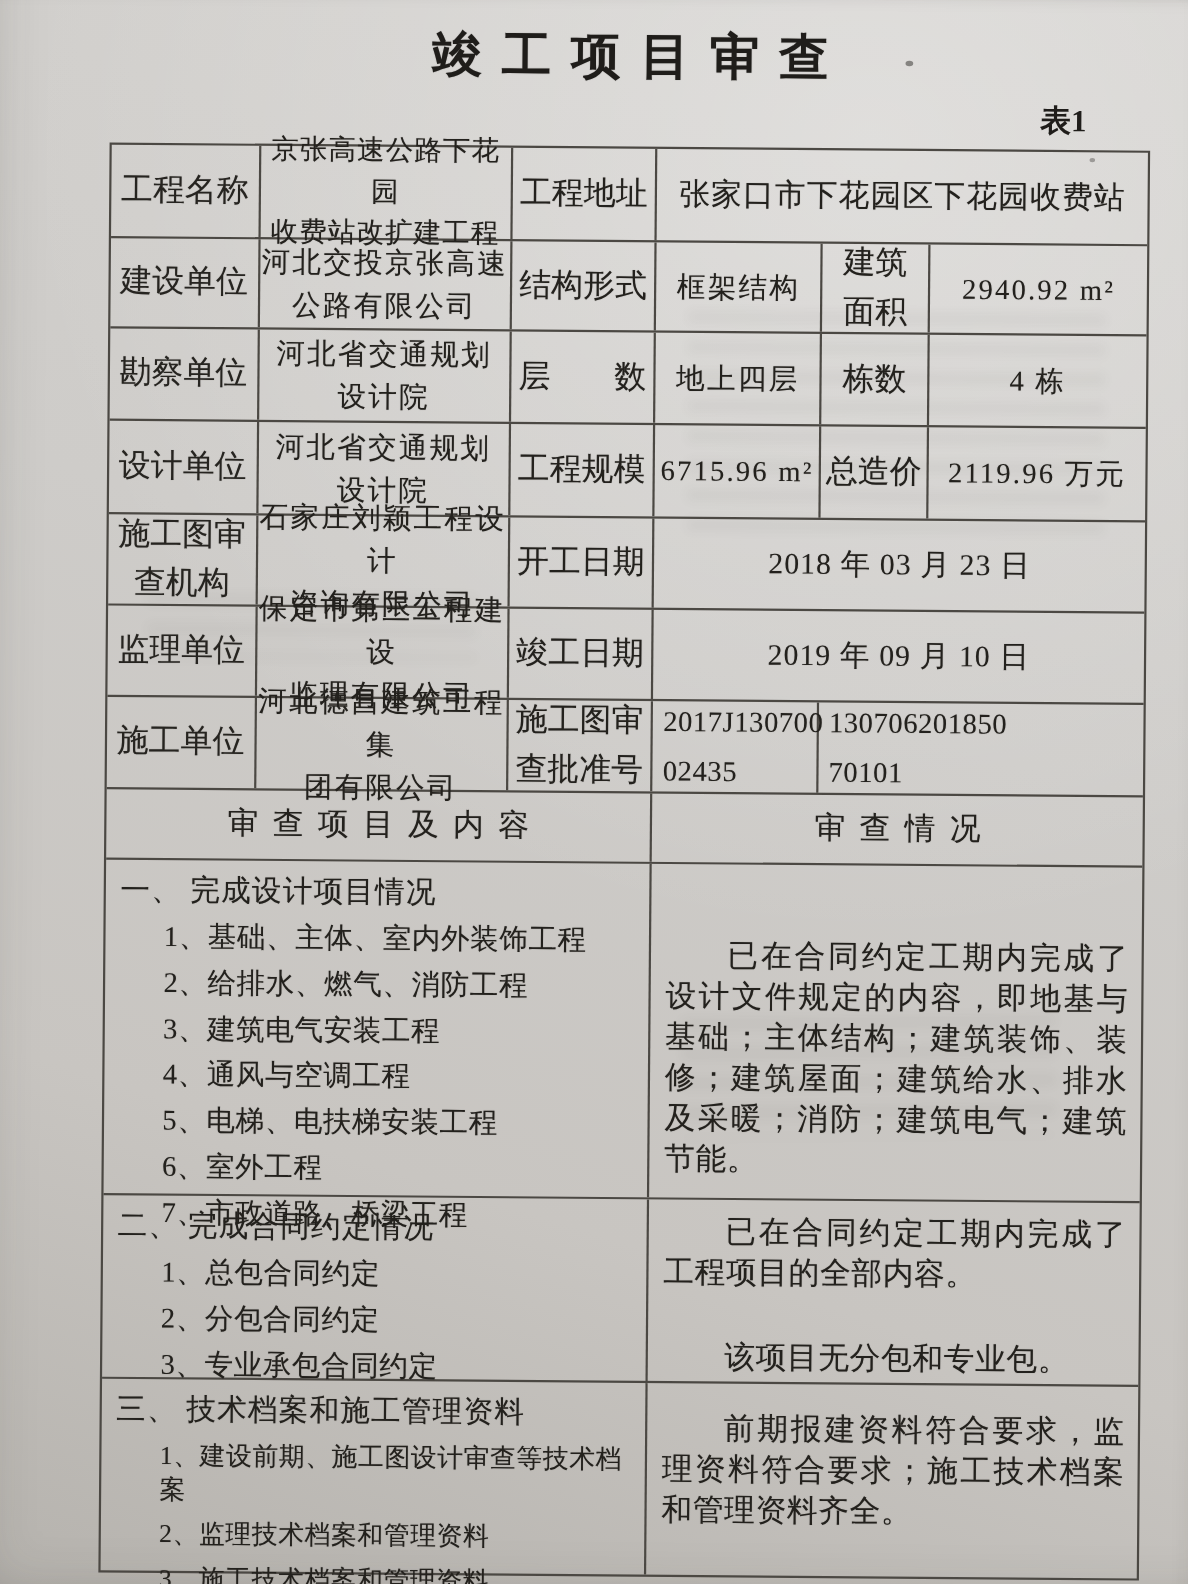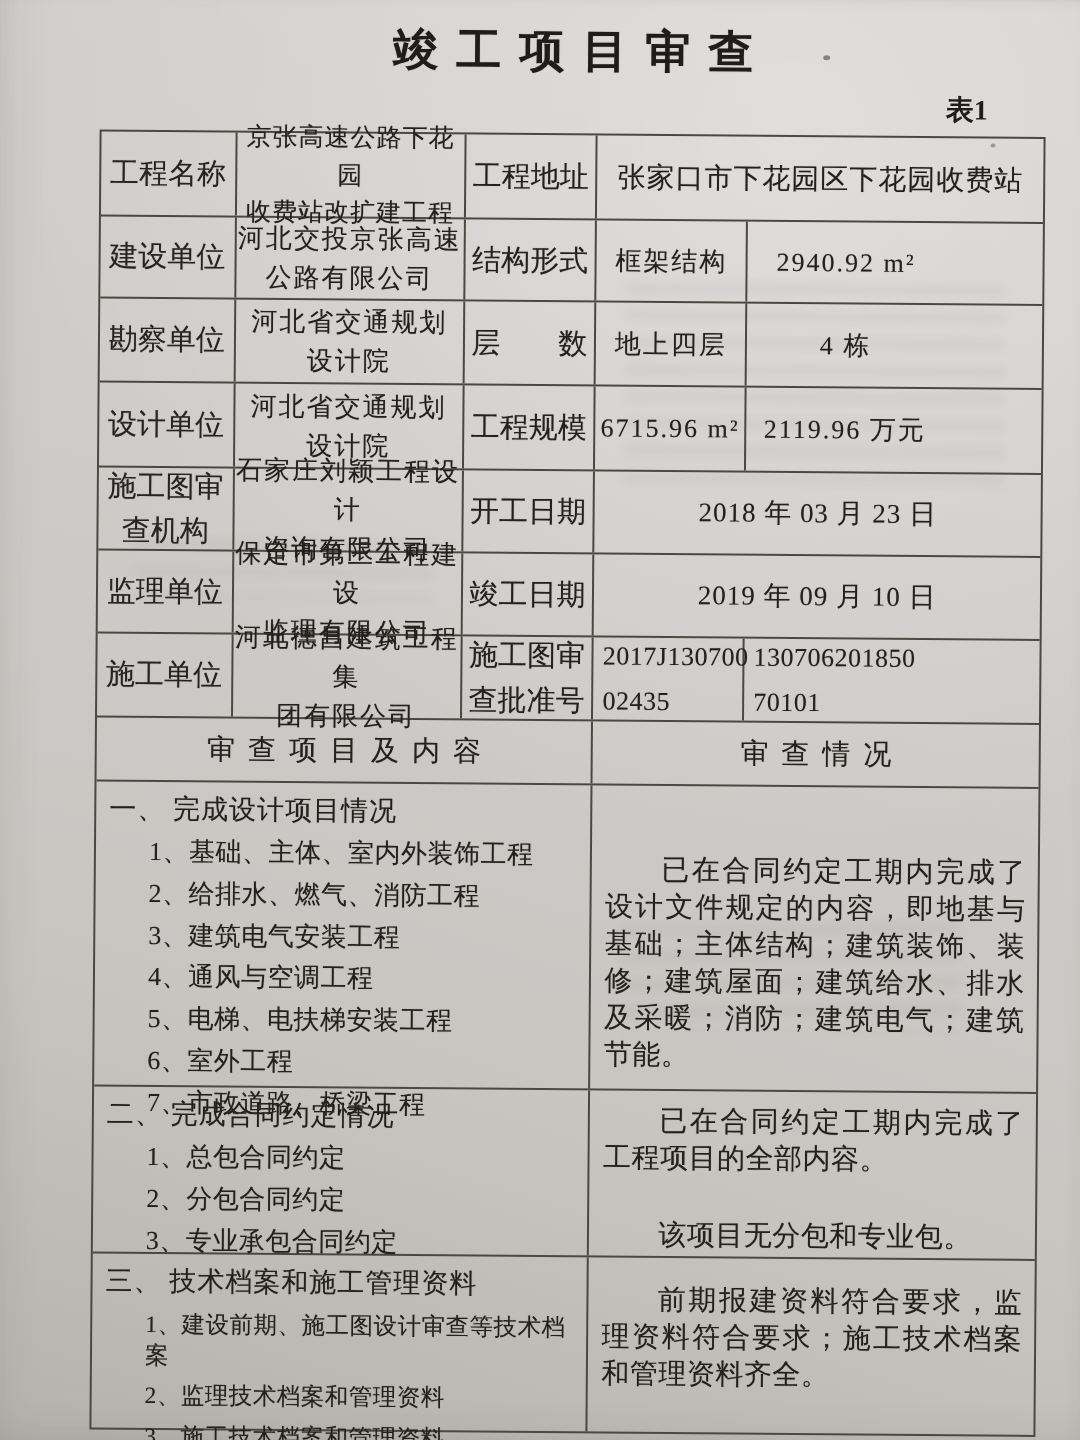--- a/index.html
+++ b/index.html
@@ -107,38 +107,42 @@
           <div class="cell w3 lab2">工程地址</div>
           <div class="cell w456 valw">张家口市下花园区下花园收费站</div>
         </div>
 
         <div class="irow hr2">
           <div class="cell w1 lab">建设单位</div>
           <div class="cell w2 val">河北交投京张高速
 公路有限公司</div>
           <div class="cell w3 lab2">结构形式</div>
           <div class="cell w4 val">框架结构</div>
+          <div class="cell w5 lab2">建筑
+面积</div>
           <div class="cell w6 val">2940.92 m²</div>
         </div>
 
         <div class="irow hr3">
           <div class="cell w1 lab">勘察单位</div>
           <div class="cell w2 val">河北省交通规划
 设计院</div>
           <div class="cell w3 lab2">层　　数</div>
           <div class="cell w4 val">地上四层</div>
+          <div class="cell w5 lab2">栋数</div>
           <div class="cell w6 val">4 栋</div>
         </div>
 
         <div class="irow hr4">
           <div class="cell w1 lab">设计单位</div>
           <div class="cell w2 val">河北省交通规划
 设计院</div>
           <div class="cell w3 lab2">工程规模</div>
           <div class="cell w4 val">6715.96 m²</div>
+          <div class="cell w5 lab2">总造价</div>
           <div class="cell w6 val">2119.96 万元</div>
         </div>
 
         <div class="irow hr5">
           <div class="cell w1 lab">施工图审
 查机构</div>
           <div class="cell w2 val">石家庄刘颖工程设计
 咨询有限公司</div>
           <div class="cell w3 lab2">开工日期</div>
           <div class="cell w456 date">2018 年 03 月 23 日</div>

